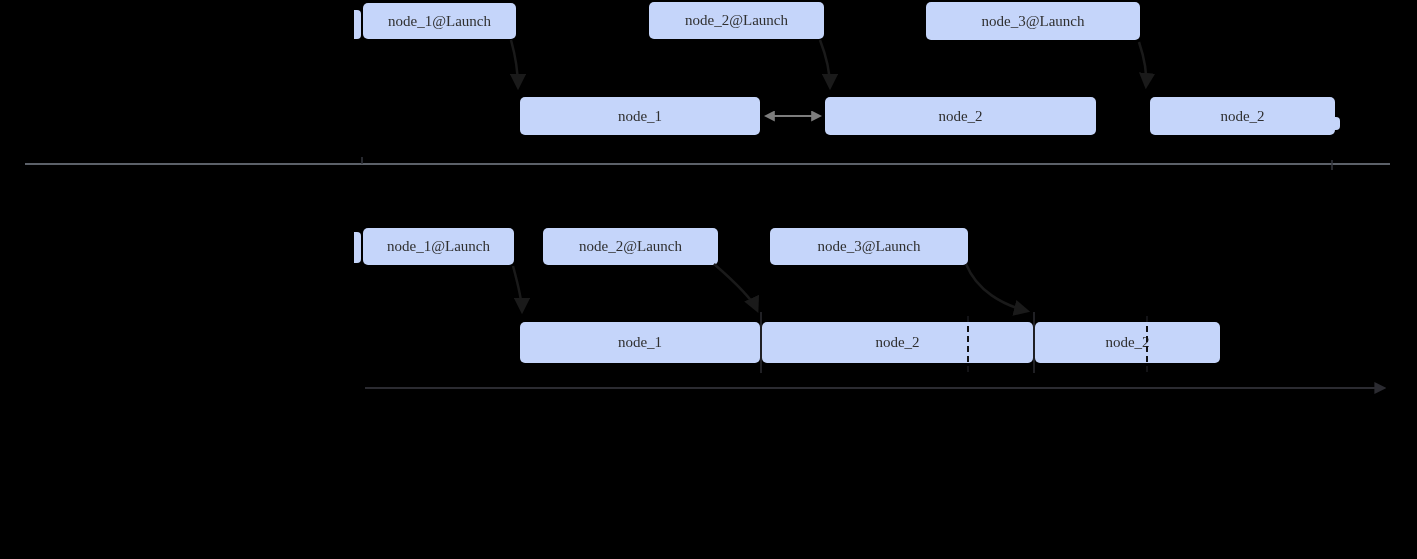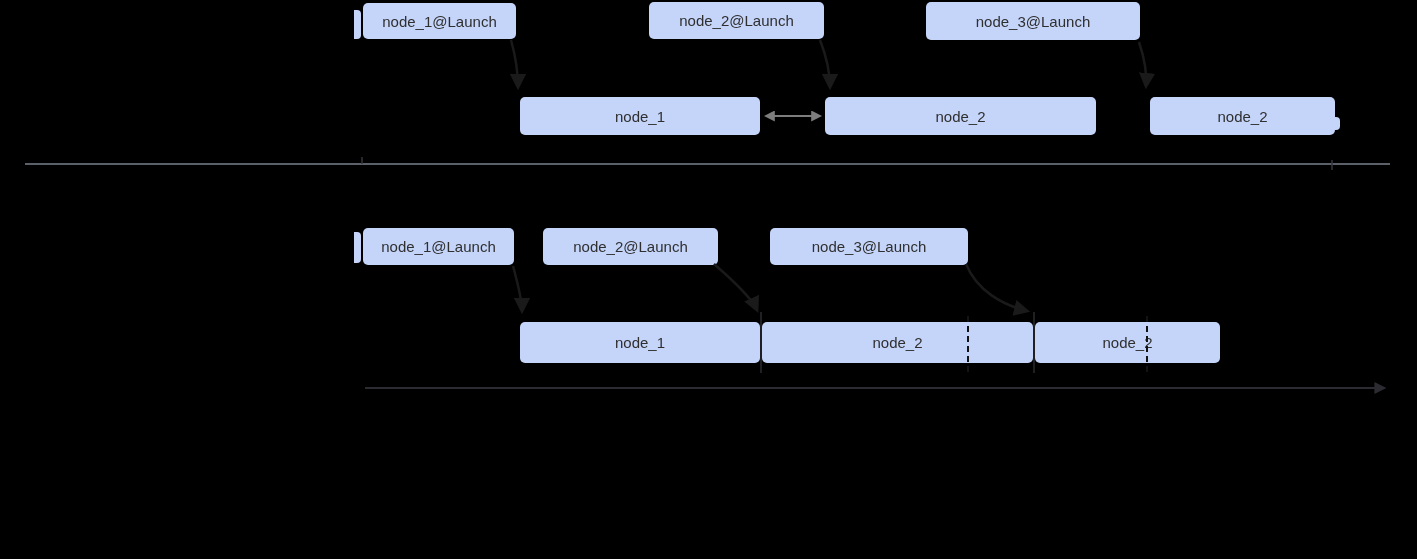--- a/index.html
+++ b/index.html
@@ -2,21 +2,21 @@
 <html style="--background: #000000; --box-fill: #c5d5fa; --box-text: #2f2f2f; --separator-line: #5c6169; --launch-arrow: #1a1a1a; --measure-arrow: #7d7d7d; --axis-arrow: #2b2b31; --dash-line: #131316;"><head>
 <meta charset="utf-8">
 <style>
   html, body { margin: 0; padding: 0; background: #000; }
   #canvas {
     position: relative;
     width: 1417px;
     height: 407px;
     background: var(--background, #000);
     overflow: hidden;
-    font-family: Liberation Sans, sans-serif;
+    font-family: Liberation Serif, serif;
   }
   .nbox {
     position: absolute;
     background: var(--box-fill, #c5d5fa);
     border-radius: 5px;
     display: flex;
     align-items: center;
     justify-content: center;
     font-size: 15px;
     color: var(--box-text, #2f2f2f);

